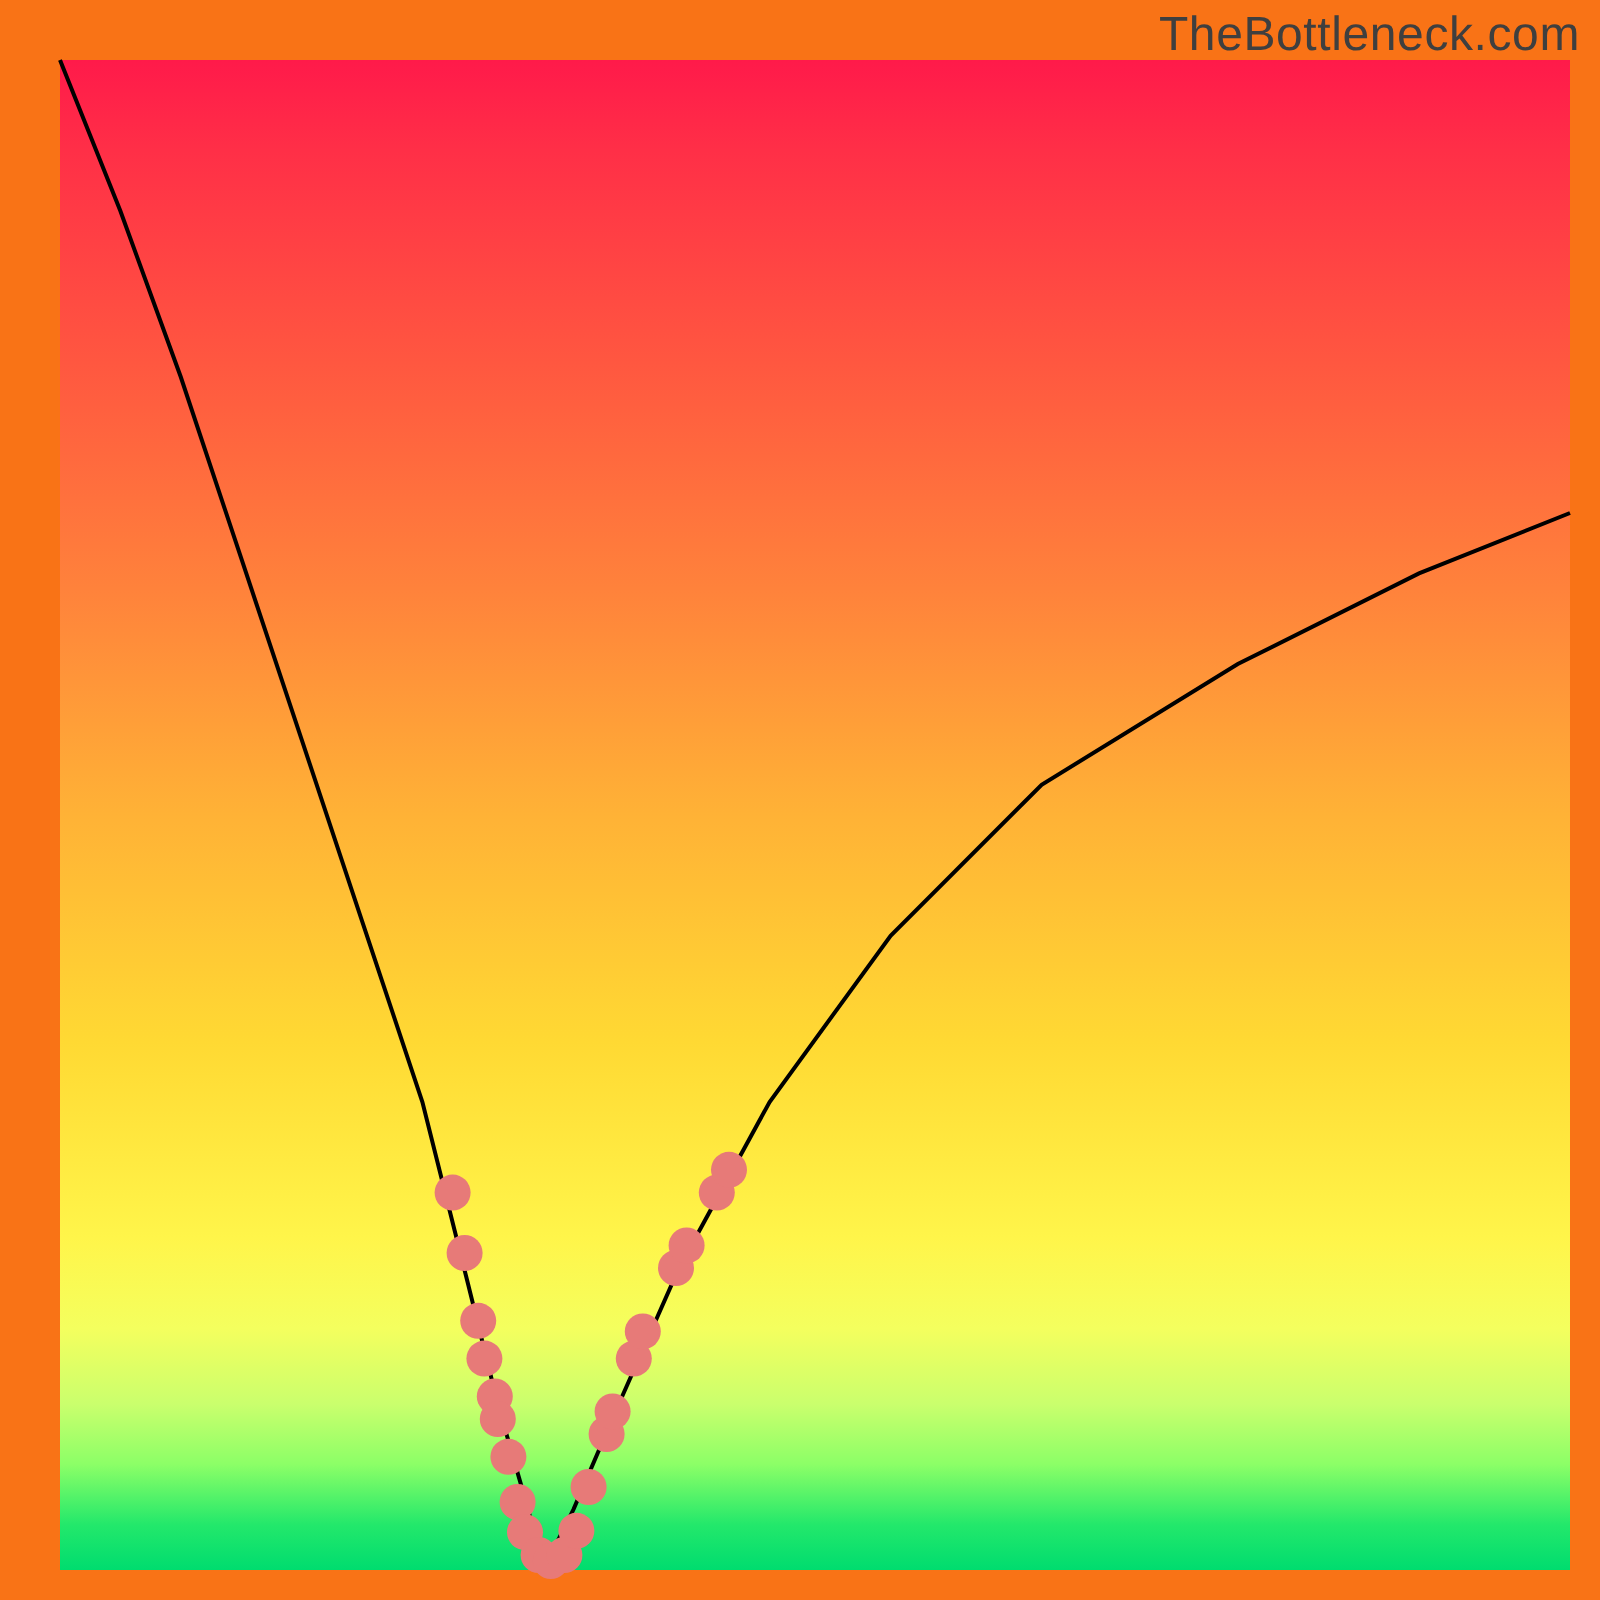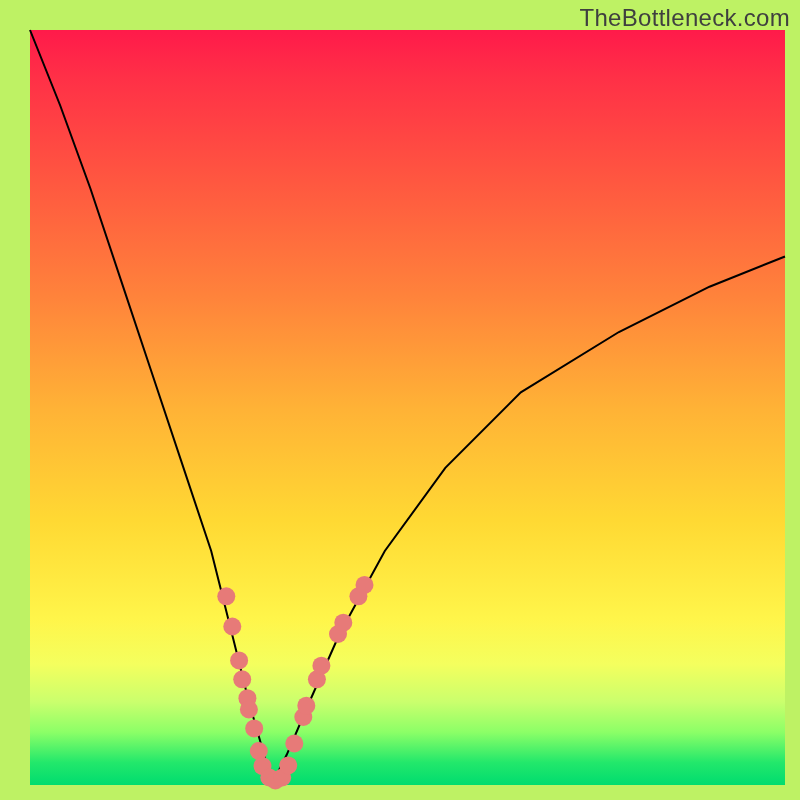--- a/index.html
+++ b/index.html
@@ -10,21 +10,21 @@
     overflow: hidden;
     background: #000;
     font-family: Arial, Helvetica, sans-serif;
   }
   .frame {
     position: absolute;
     left: 0;
     top: 0;
     width: 800px;
     height: 800px;
-    background: #bef264;
+    background: #f97316;
   }
   .plot {
     position: absolute;
     left: 30px;
     top: 30px;
     width: 755px;
     height: 755px;
     
     background: linear-gradient(
       to bottom,

